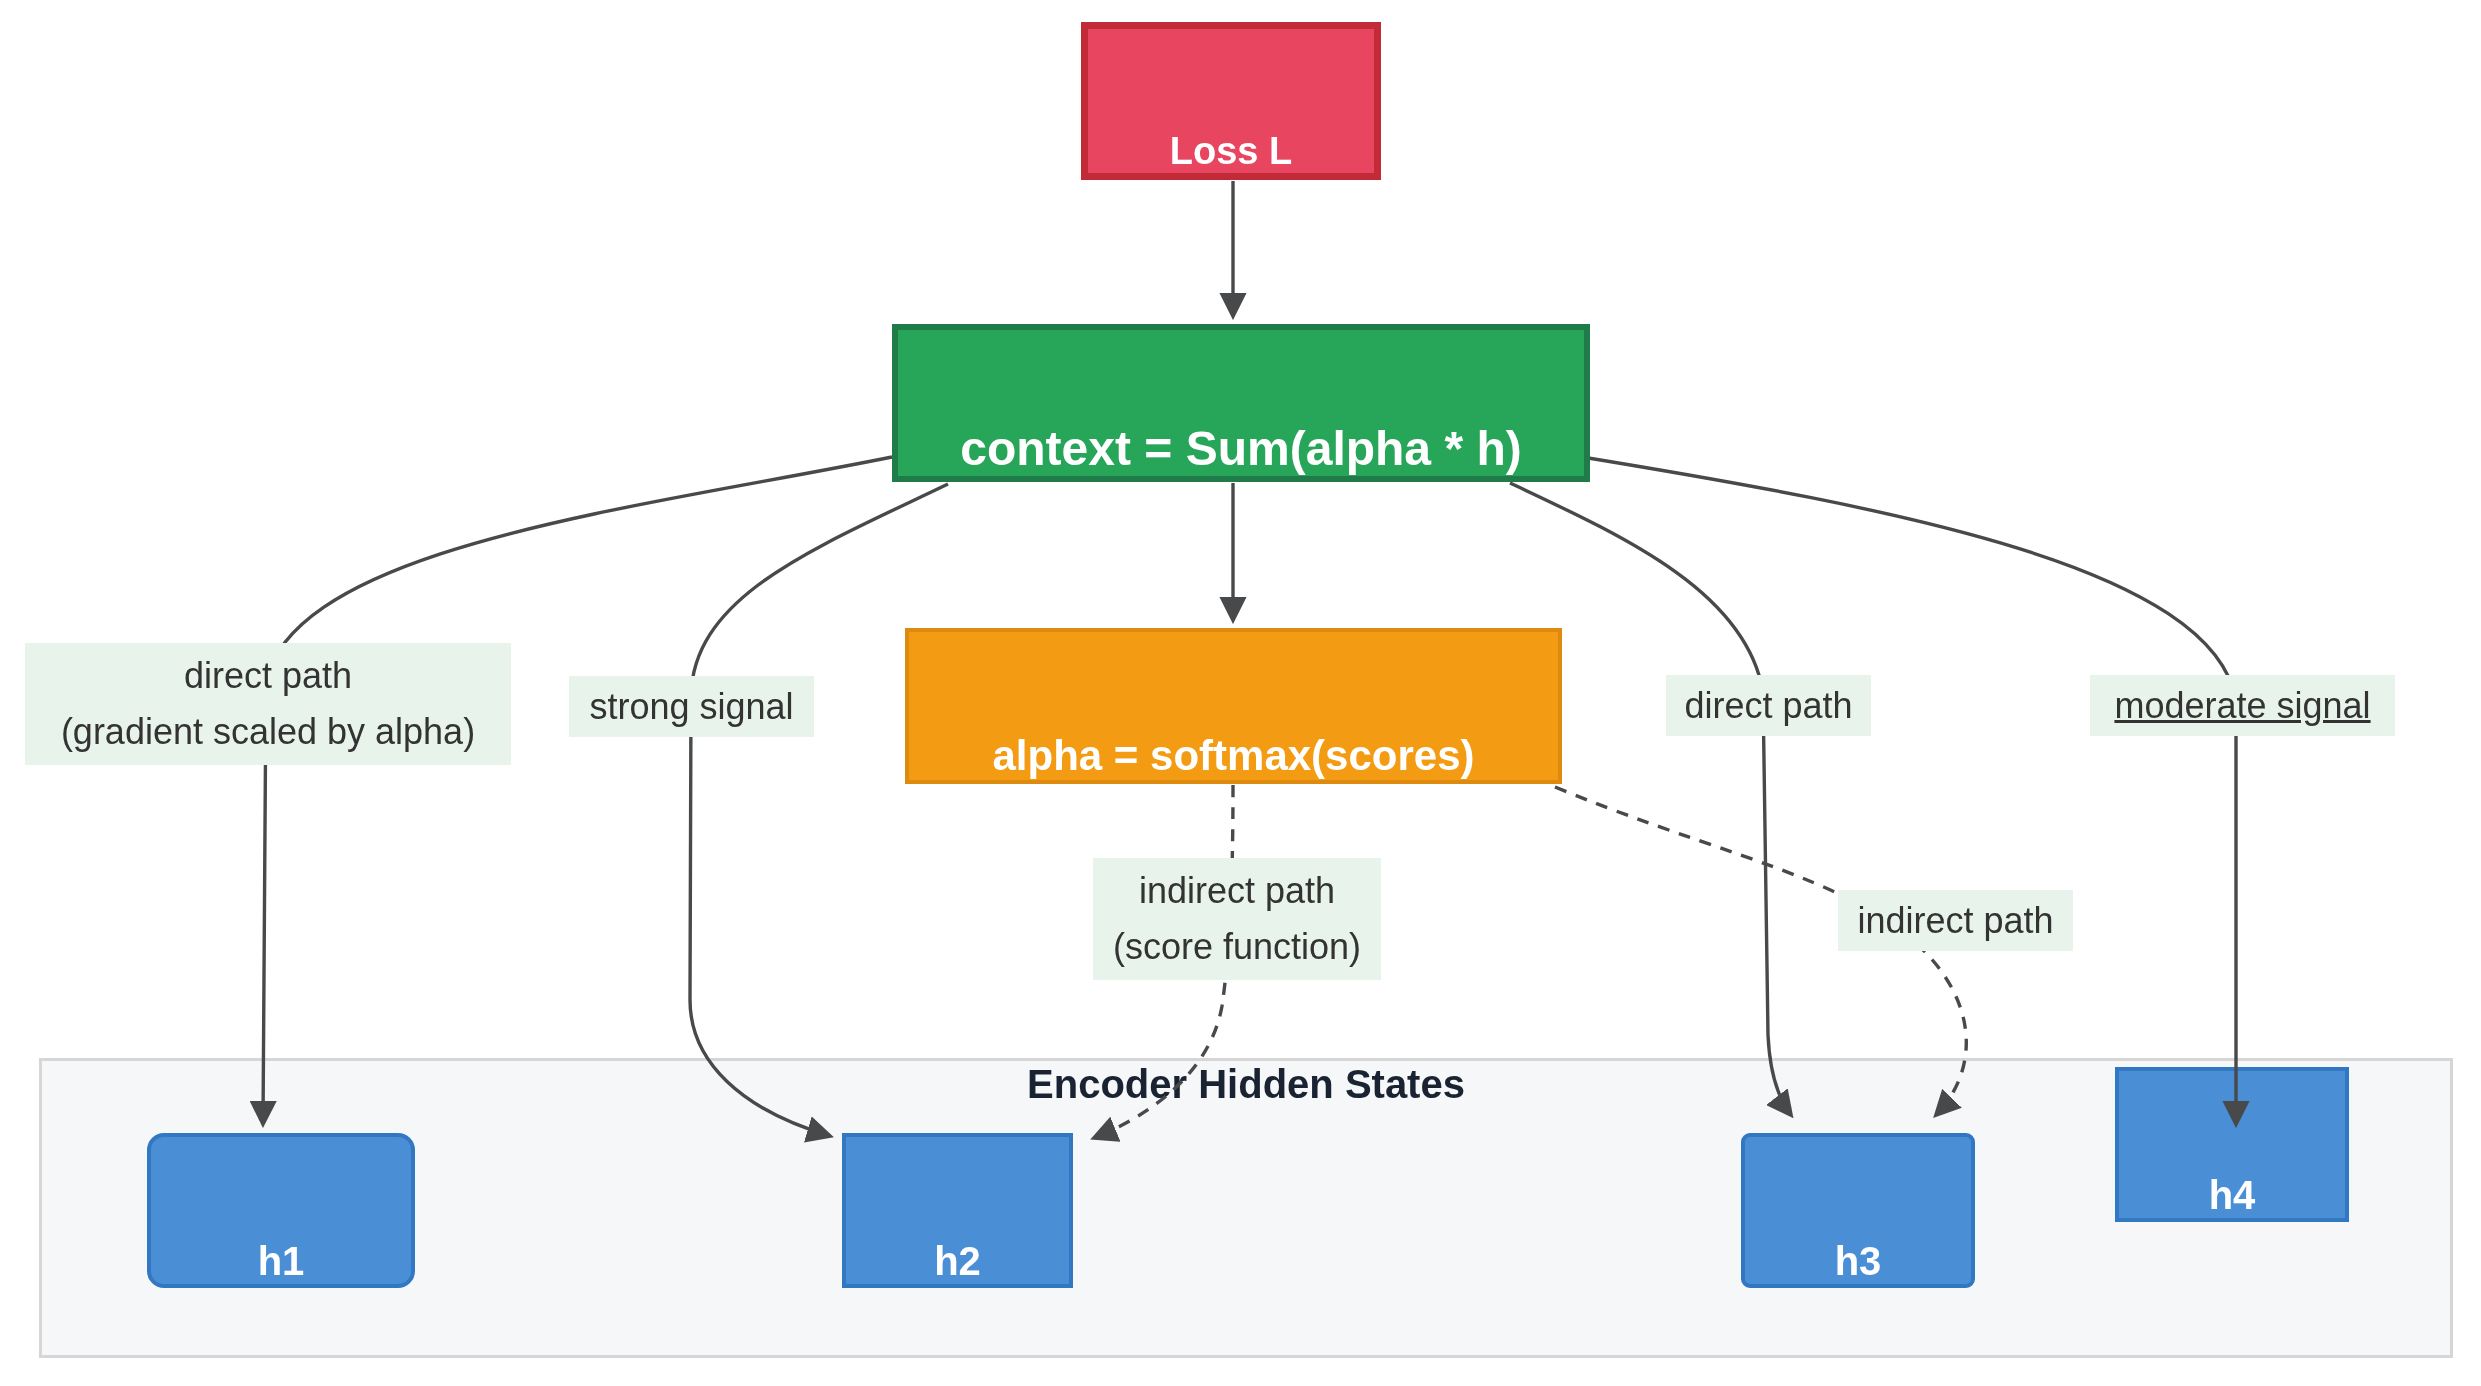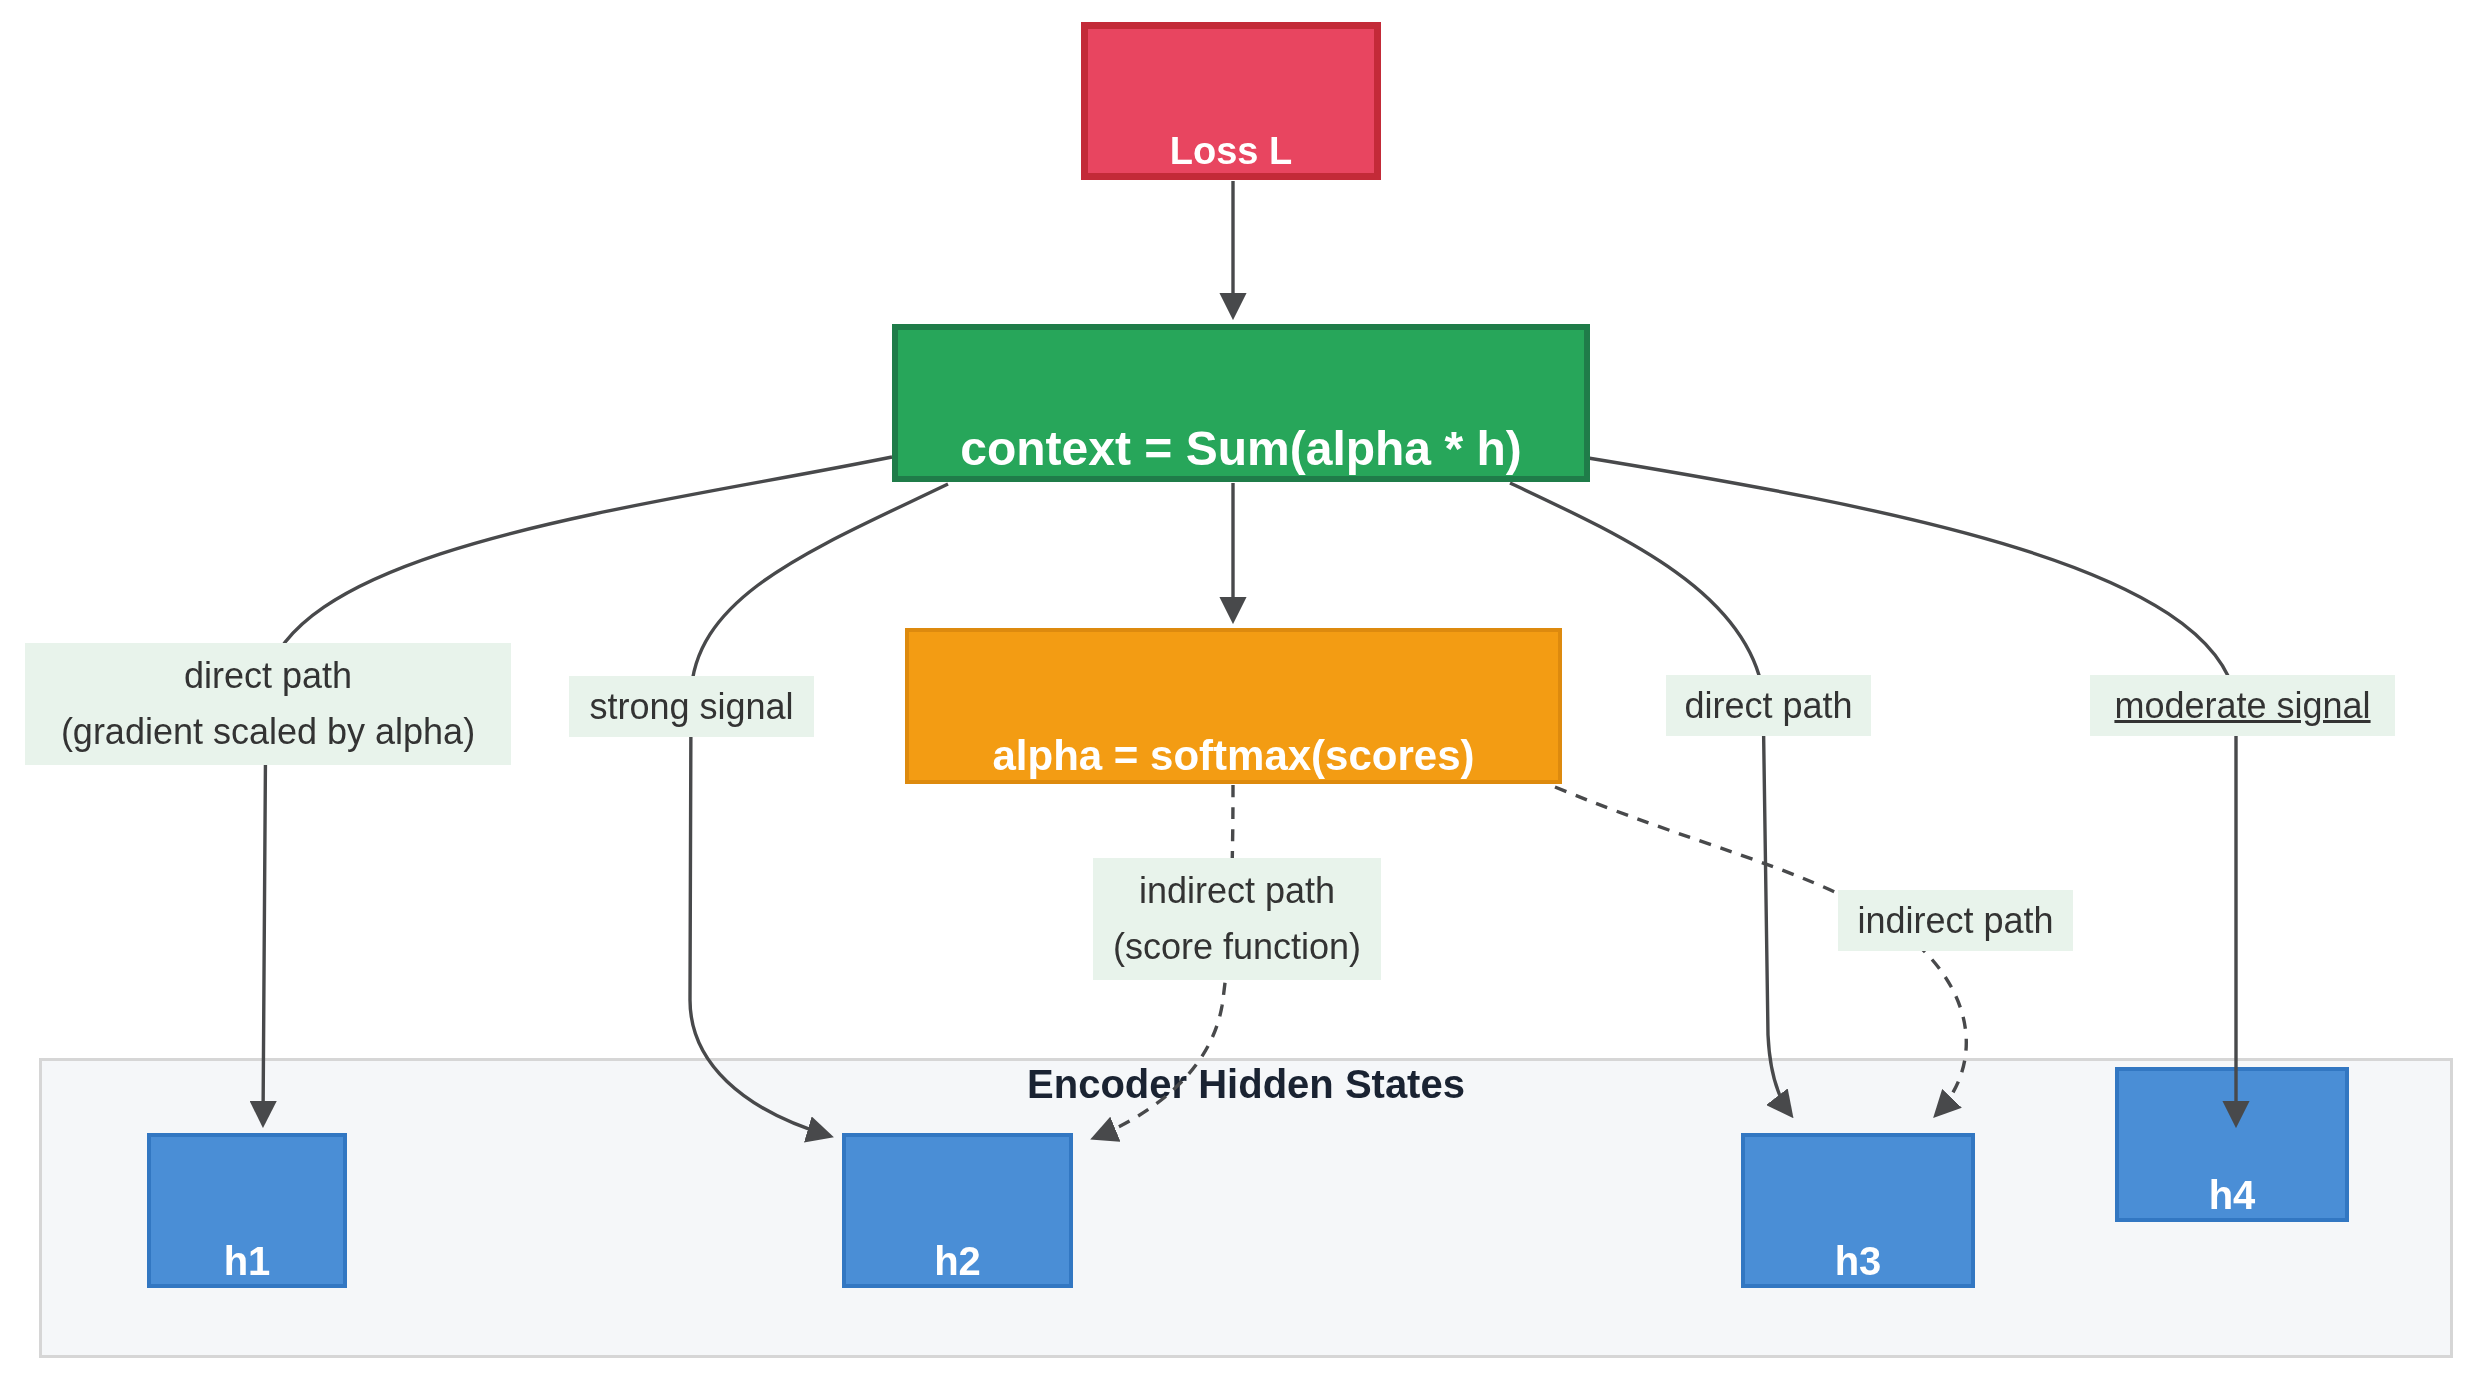--- a/index.html
+++ b/index.html
@@ -57,23 +57,23 @@
   #node-alpha {
     left: 905px; top: 628px; width: 657px; height: 156px;
     background: var(--alpha-fill); border: 4px solid var(--alpha-border);
     font-size: 42px;
   }
   .hnode {
     background: var(--hidden-fill);
     border: 4px solid var(--hidden-border);
     font-size: 40px;
   }
-  #node-h1 { left: 147px;  top: 1133px; width: 200px; height: 155px; }
+  #node-h1 { left: 147px;  top: 1133px; width: 268px; height: 155px; border-radius: 17px; }
   #node-h2 { left: 842px;  top: 1133px; width: 231px; height: 155px; }
-  #node-h3 { left: 1741px; top: 1133px; width: 234px; height: 155px; }
+  #node-h3 { left: 1741px; top: 1133px; width: 234px; height: 155px; border-radius: 9px; }
   #node-h4 { left: 2115px; top: 1067px; width: 234px; height: 155px; }
 
   
   #edges-layer {
     position: absolute;
     left: 0; top: 0;
     width: 2481px; height: 1386px;
     pointer-events: none;
   }
   .edge {

